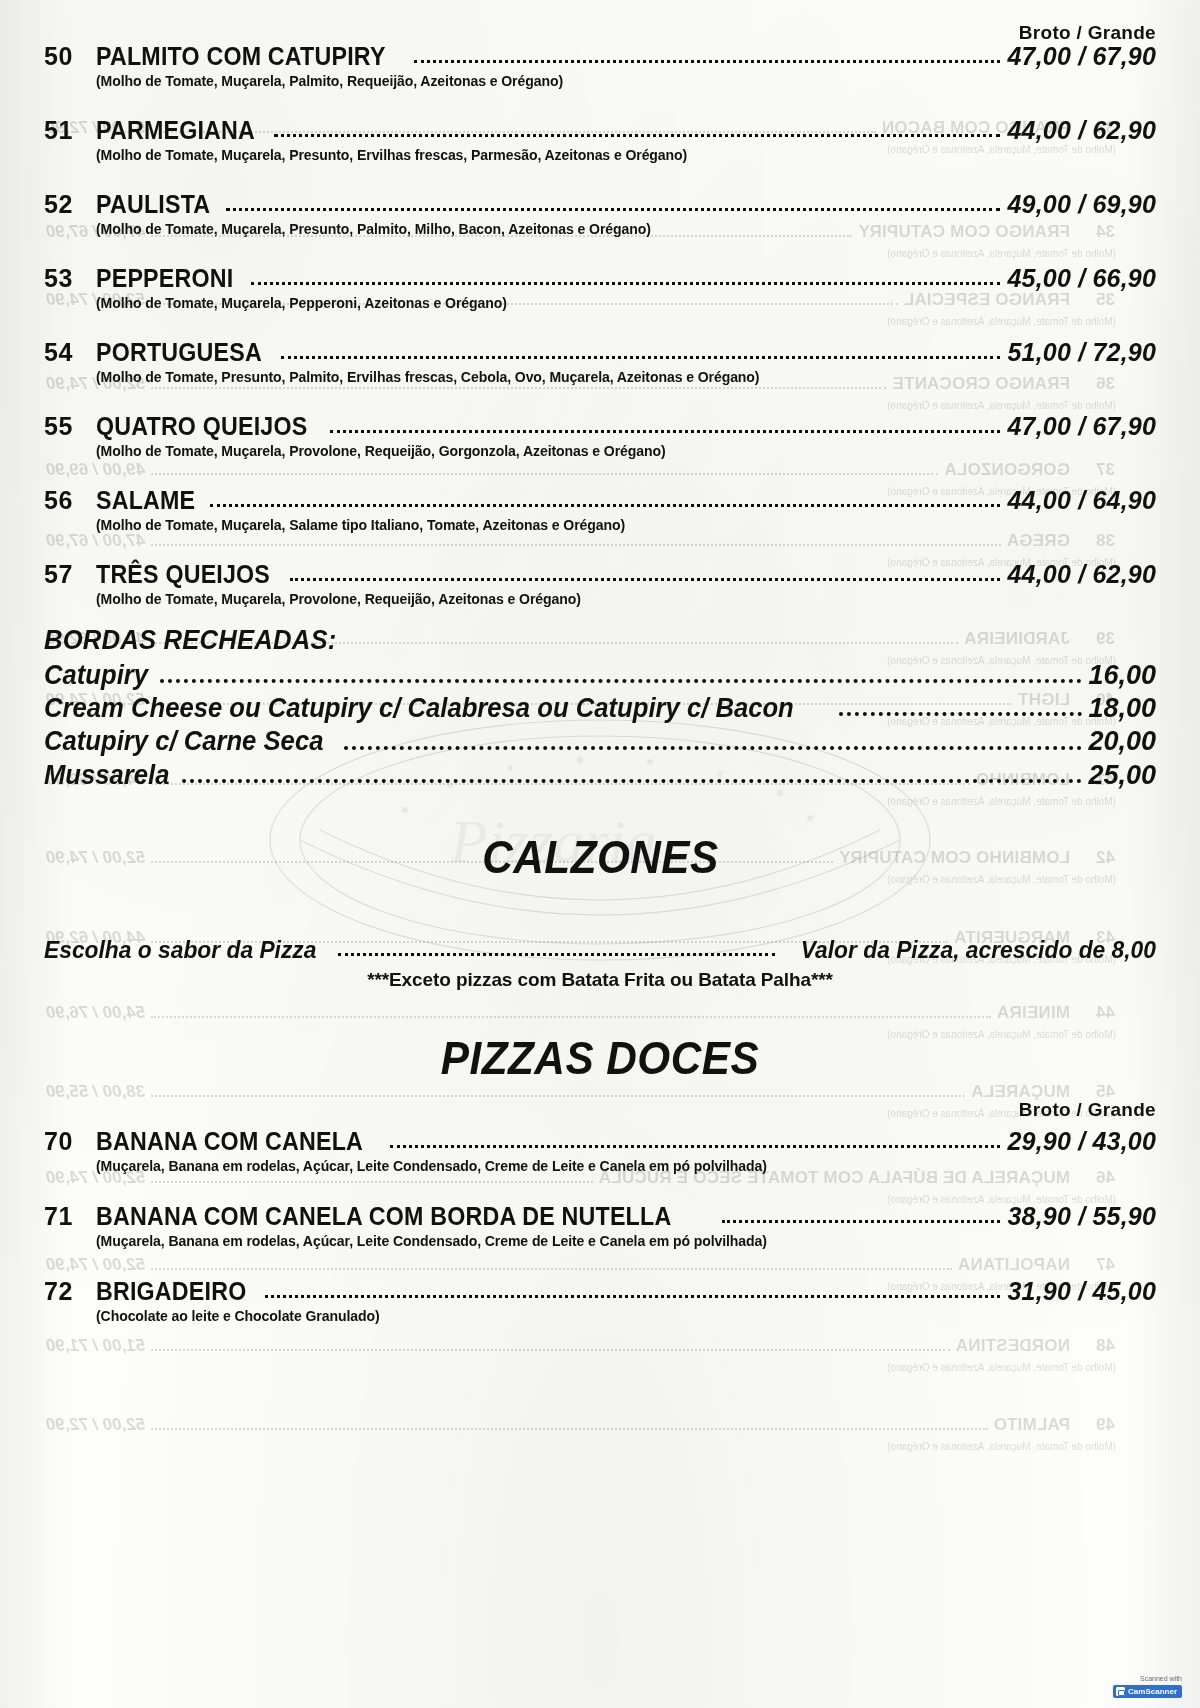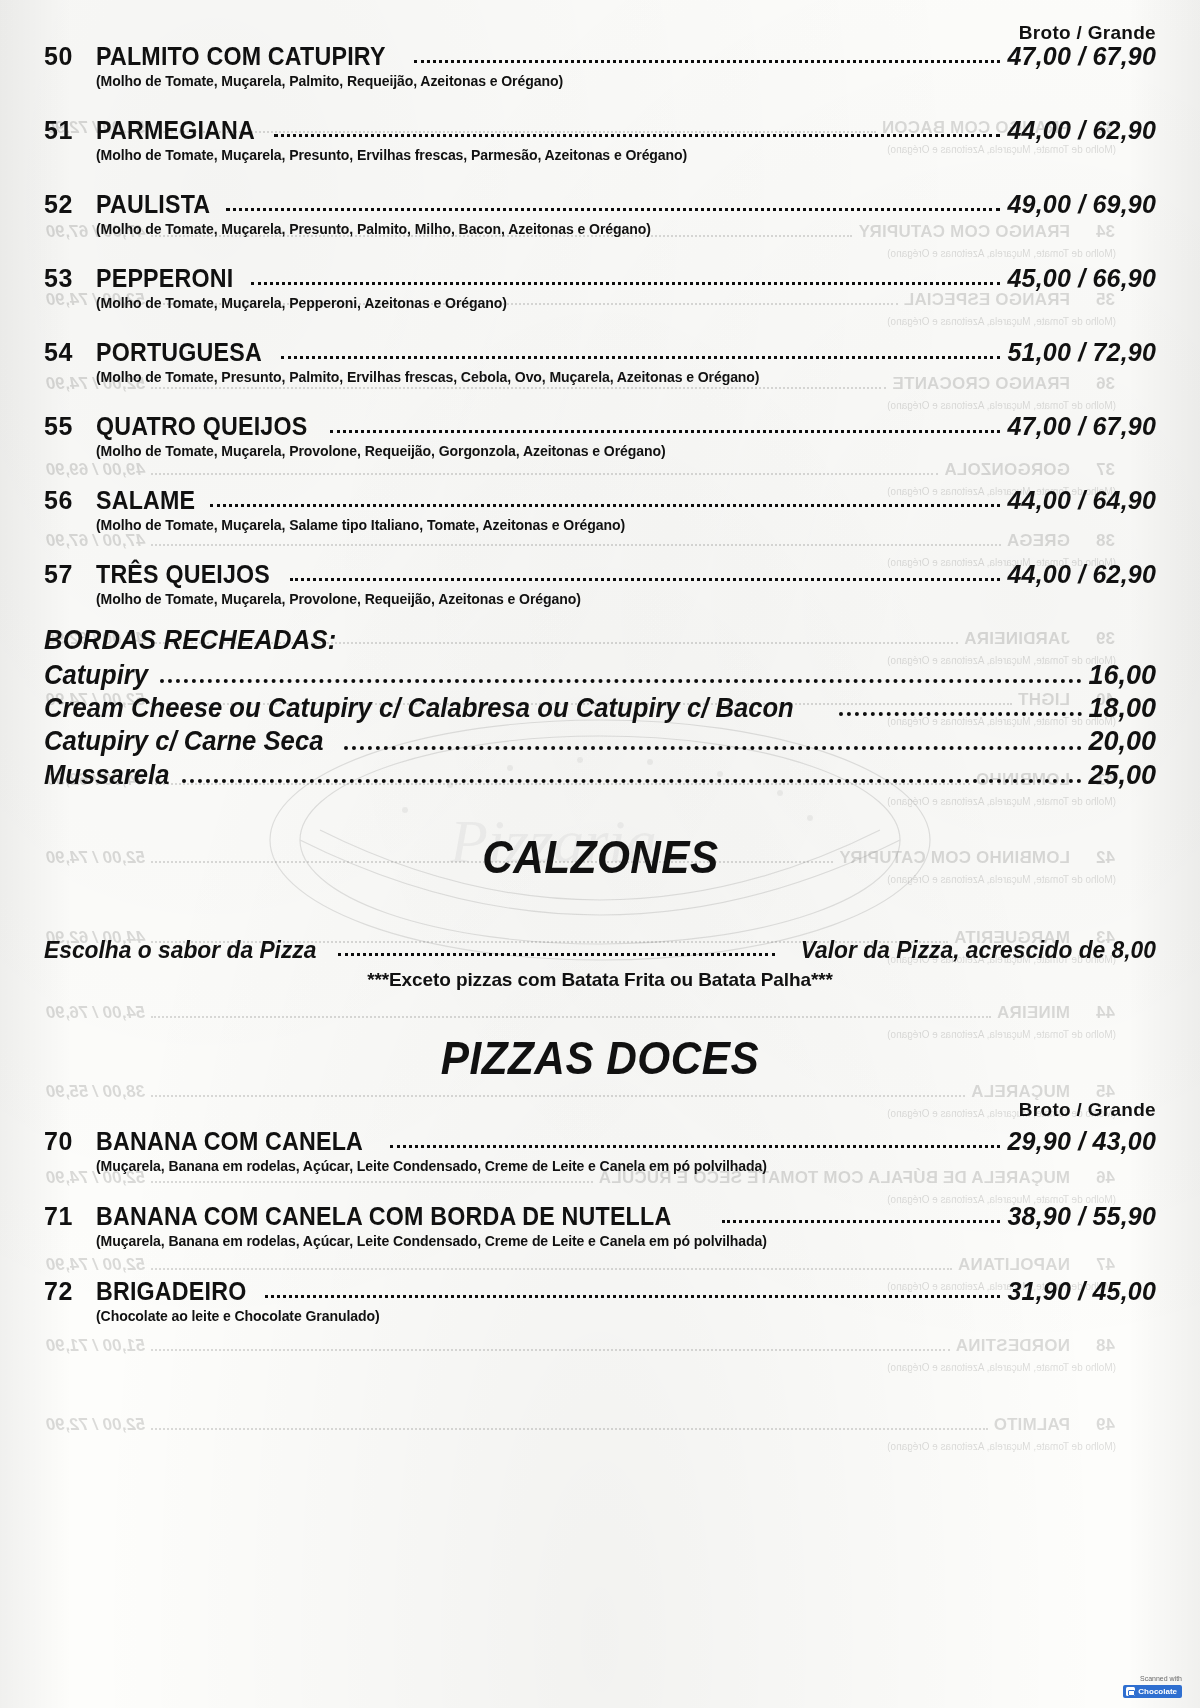--- a/index.html
+++ b/index.html
@@ -470,15 +470,15 @@
   </div>
 
 </div>
 
 <div id="scan-noise"></div>
 
 <div id="camscanner">
   <div>Scanned with</div>
   <div class="cs-row">
     <span class="cs-mark"></span>
-    <span>Chocolate</span>
+    <span>CamScanner</span>
   </div>
 </div>
 
 </body></html>

